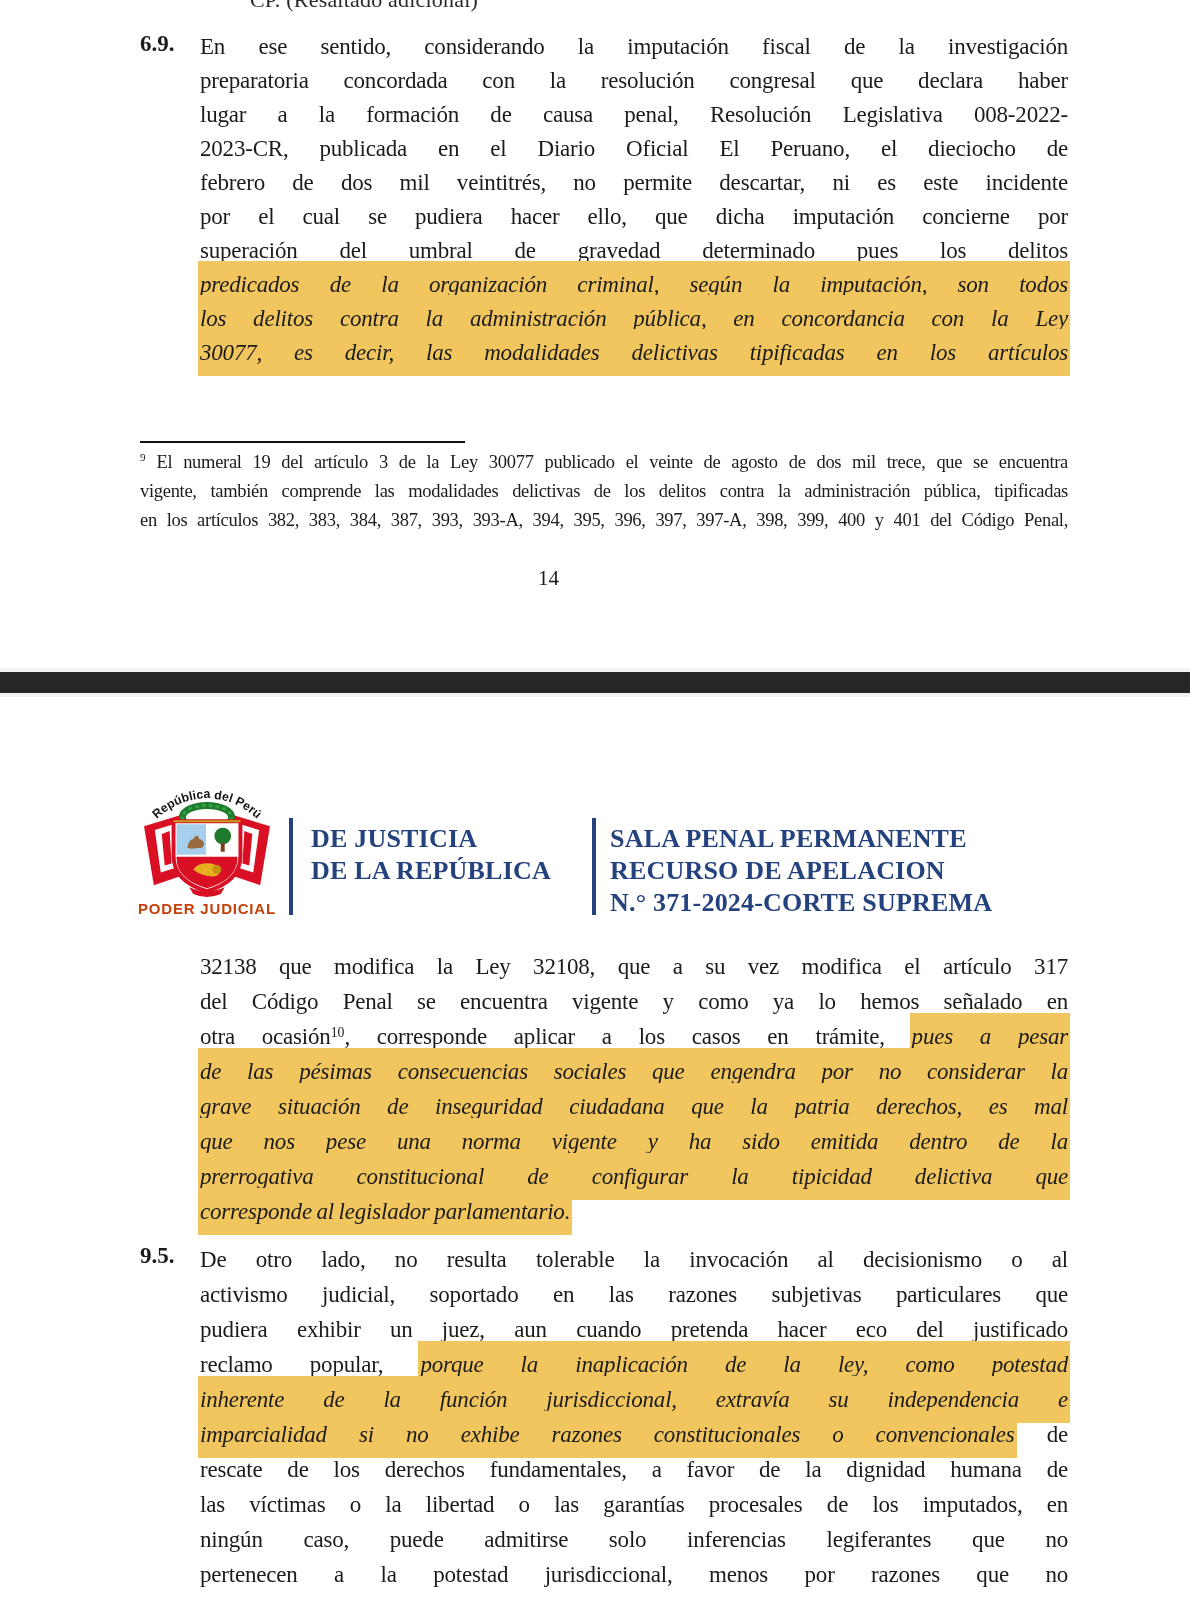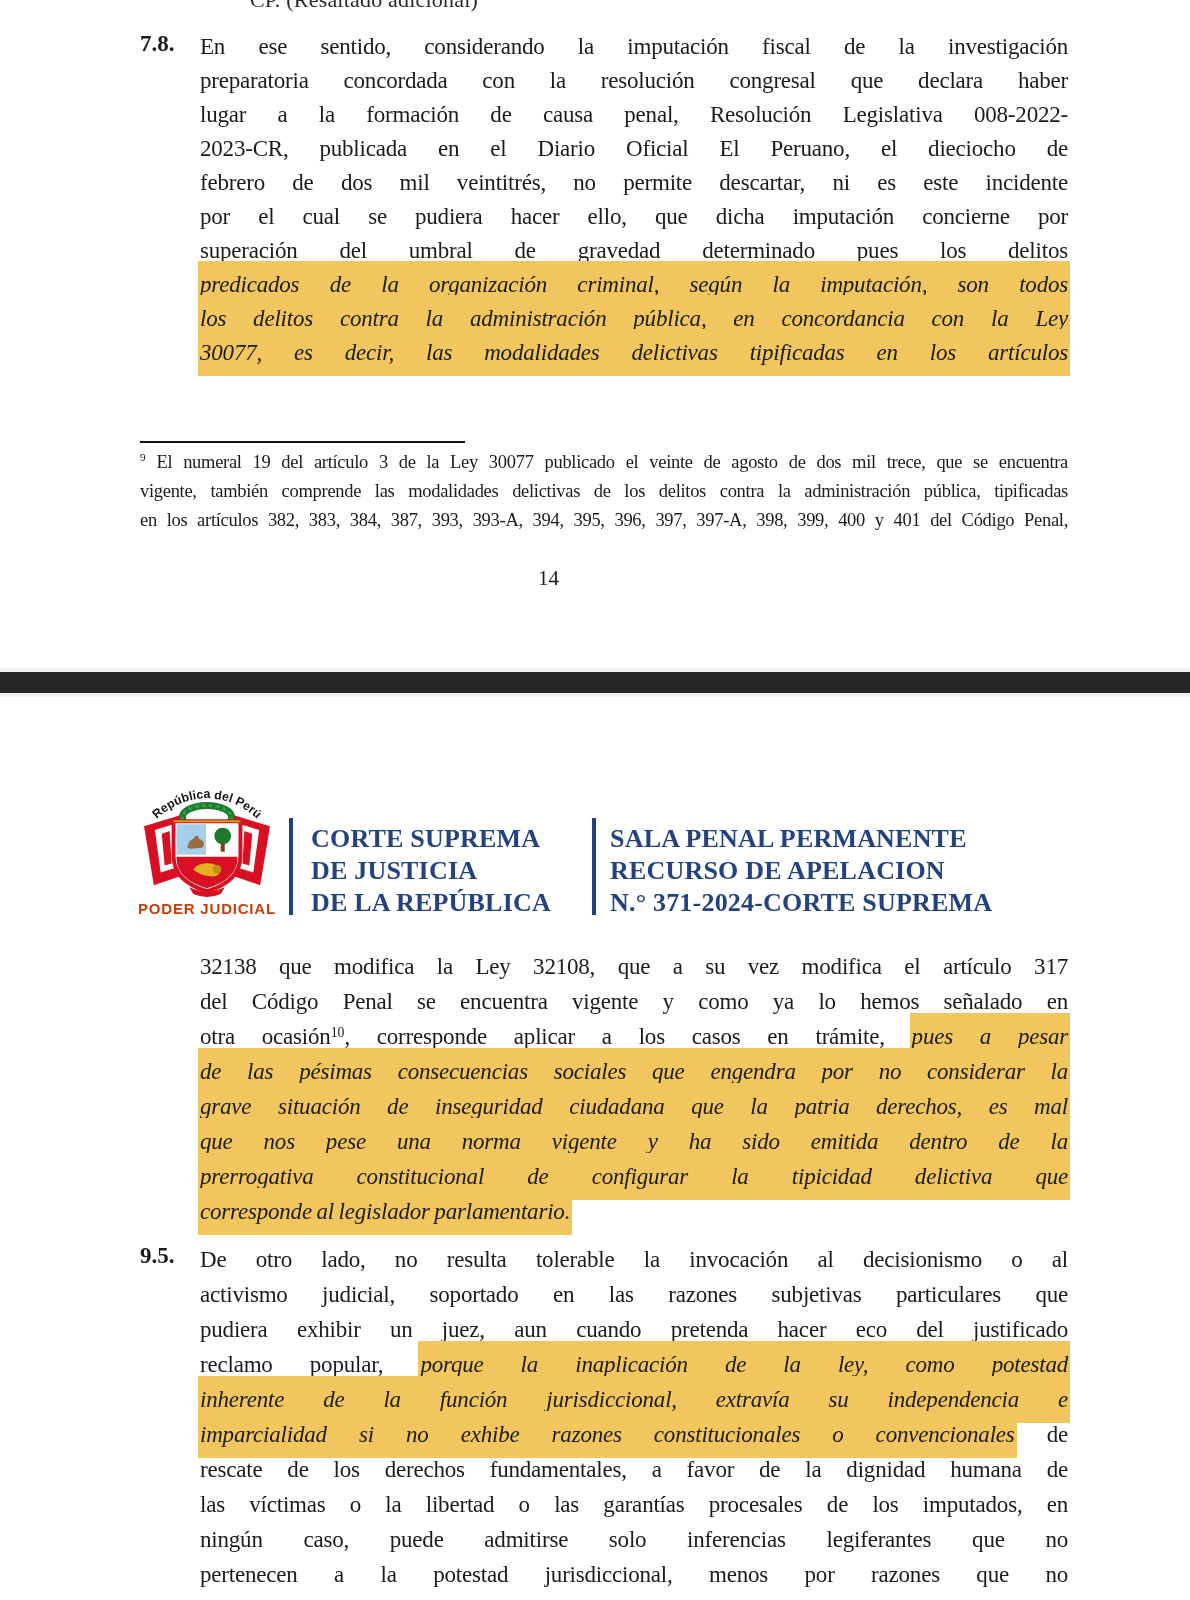--- a/index.html
+++ b/index.html
@@ -73,21 +73,21 @@
   #court-name { left: 311px; width: 270px; }
   #case-info  { left: 610px; width: 420px; }
 </style>
 </head>
 <body>
 
 <div id="page1" class="page p1">
 
   <div class="top-cut">CP. (Resaltado adicional)</div>
 
-  <div class="para-num" style="top: 31px; left: 140px;">7.8.</div>
+  <div class="para-num" style="top: 31px; left: 140px;">6.9.</div>
   <div class="para" style="top: 30px;">
       <div class="tline"><span>En ese sentido, considerando la imputación fiscal de la investigación</span></div>
       <div class="tline"><span>preparatoria concordada con la resolución congresal que declara haber</span></div>
       <div class="tline"><span>lugar a la formación de causa penal, Resolución Legislativa 008-2022-</span></div>
       <div class="tline"><span>2023-CR, publicada en el Diario Oficial El Peruano, el dieciocho de</span></div>
       <div class="tline"><span>febrero de dos mil veintitrés, no permite descartar, ni es este incidente</span></div>
       <div class="tline"><span>por el cual se pudiera hacer ello, que dicha imputación concierne por</span></div>
       <div class="tline"><span>superación del umbral de gravedad determinado pues los delitos</span></div>
       <div class="tline"><span class="hl">predicados de la organización criminal, según la imputación, son todos</span></div>
       <div class="tline"><span class="hl">los delitos contra la administración pública, en concordancia con la Ley</span></div>
@@ -143,21 +143,20 @@
 
       <path d="M62 114 Q80 122 98 114 L94 121 Q80 127 66 121 Z" fill="#D91023"></path>
     </svg>
   </div>
   <div class="emblem-caption">PODER JUDICIAL</div>
 
   <div id="vbar1" class="vbar"></div>
   <div id="vbar2" class="vbar"></div>
 
   <div id="court-name" class="court-block">
-    <div>CORTE SUPREMA</div>
     <div>DE JUSTICIA</div>
     <div>DE LA REPÚBLICA</div>
   </div>
 
   <div id="case-info" class="court-block">
     <div>SALA PENAL PERMANENTE</div>
     <div>RECURSO DE APELACION</div>
     <div>N.° 371-2024-CORTE SUPREMA</div>
   </div>
 

